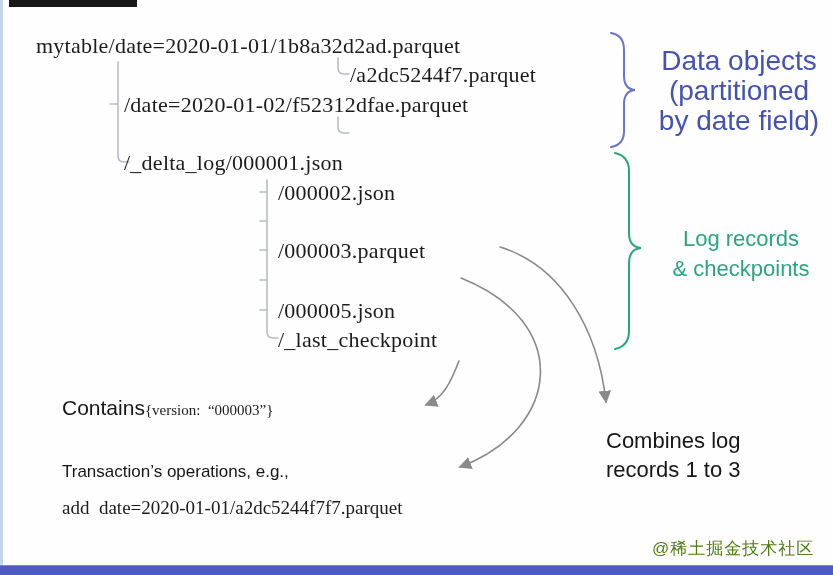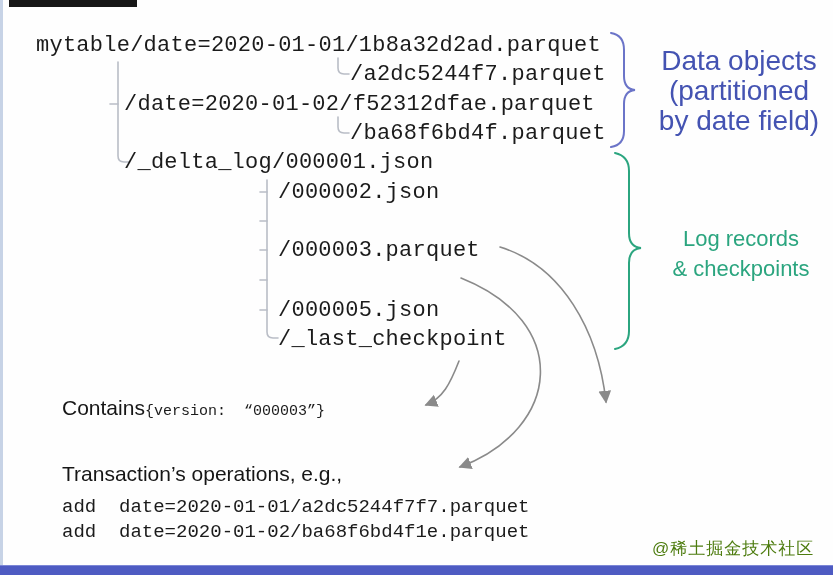--- a/index.html
+++ b/index.html
@@ -4,33 +4,33 @@
 <style>
   html,body{margin:0;padding:0;background:#e9e9e9;}
   #stage{
     position:relative;width:833px;height:575px;background:#fefefe;
     overflow:hidden;font-family:"Liberation Sans",sans-serif;
   }
   .left-edge{position:absolute;left:0;top:0;width:3px;height:575px;background:#c7d3e6;}
   .top-artifact{position:absolute;left:9px;top:0;width:128px;height:7px;background:#171717;}
   .bottom-bar{position:absolute;left:0;top:565px;width:833px;height:10px;background:#4e5bc2;border-top:1px solid #7b86d6;}
 
-  .mono{font-family:Liberation Mono, monospace;color:#1b1b1b;}
+  .mono{font-family:Liberation Serif, serif;color:#1b1b1b;}
   .tree-row{position:absolute;font-size:22px;letter-spacing:.25px;white-space:pre;line-height:29px;}
 
   .label{position:absolute;white-space:pre-line;}
   .lbl-blue{color:#4453b2;font-size:28px;line-height:30px;text-align:center;width:182px;}
   .lbl-green{color:#2ba57f;font-size:22px;line-height:30px;text-align:center;width:190px;}
   .lbl-black{color:#161616;font-size:22px;line-height:29px;text-align:left;}
 
   .contains-row{position:absolute;left:62px;top:396px;display:flex;align-items:baseline;color:#161616;}
   .contains-row .sans{font-size:21px;text-align:right;}
   .contains-row .code{font-size:15px;white-space:pre;}
 
-  .transactions{position:absolute;left:62px;top:462px;font-size:21px;color:#161616;}
+  .transactions{position:absolute;left:62px;top:462px;font-size:17px;color:#161616;}
   .add-line{position:absolute;left:62px;font-size:19px;white-space:pre;line-height:25px;}
 
   .watermark{position:absolute;left:652px;top:537px;font-size:17px;color:#4d7c0f;letter-spacing:1px;}
 
   svg.overlay{position:absolute;left:0;top:0;pointer-events:none;}
 </style>
 </head>
 <body>
 
 <div id="stage">
@@ -66,36 +66,36 @@
     <g stroke="#8a8a8a" stroke-width="1.6" fill="none" stroke-linecap="round">
       <path d="M500,247 C562,266 598,330 606,402" marker-end="url(#arr)"></path>
       <path d="M461,278 C572,322 562,428 460,467" marker-end="url(#arr)"></path>
       <path d="M459,361 C450,384 443,398 426,405" marker-end="url(#arr)"></path>
     </g>
   </svg>
 
   <div class="tree-row mono" style="left:36px;top:31px">mytable/date=2020-01-01/1b8a32d2ad.parquet</div>
   <div class="tree-row mono" style="left:350px;top:60px">/a2dc5244f7.parquet</div>
   <div class="tree-row mono" style="left:124px;top:90px">/date=2020-01-02/f52312dfae.parquet</div>
-  <div class="tree-row mono" style="left:350px;top:119px">/ba68f6bd4f.parquet</div>
   <div class="tree-row mono" style="left:124px;top:148px">/_delta_log/000001.json</div>
   <div class="tree-row mono" style="left:278px;top:178px">/000002.json</div>
   <div class="tree-row mono" style="left:278px;top:236px">/000003.parquet</div>
   <div class="tree-row mono" style="left:278px;top:296px">/000005.json</div>
   <div class="tree-row mono" style="left:278px;top:325px">/_last_checkpoint</div>
 
   <div class="label lbl-blue" style="left:648px;top:46px">Data objects
 (partitioned
 by date field)</div>
   <div class="label lbl-green" style="left:646px;top:224px">Log records
 &amp; checkpoints</div>
+  <div class="label lbl-black" style="left:606px;top:426px">Combines log
+records 1 to 3</div>
 
   <div class="contains-row">
     <span class="sans">Contains </span>
     <span class="code mono">{version:  “000003”}</span>
   </div>
 
   <div class="transactions">Transaction’s operations, e.g.,</div>
   <div class="add-line mono" style="top:495px">add  date=2020-01-01/a2dc5244f7f7.parquet</div>
-  <div class="add-line mono" style="top:520px">add  date=2020-01-02/ba68f6bd4f1e.parquet</div>
 
   <div class="watermark">@稀土掘金技术社区</div>
 </div>
 
 </body></html>

